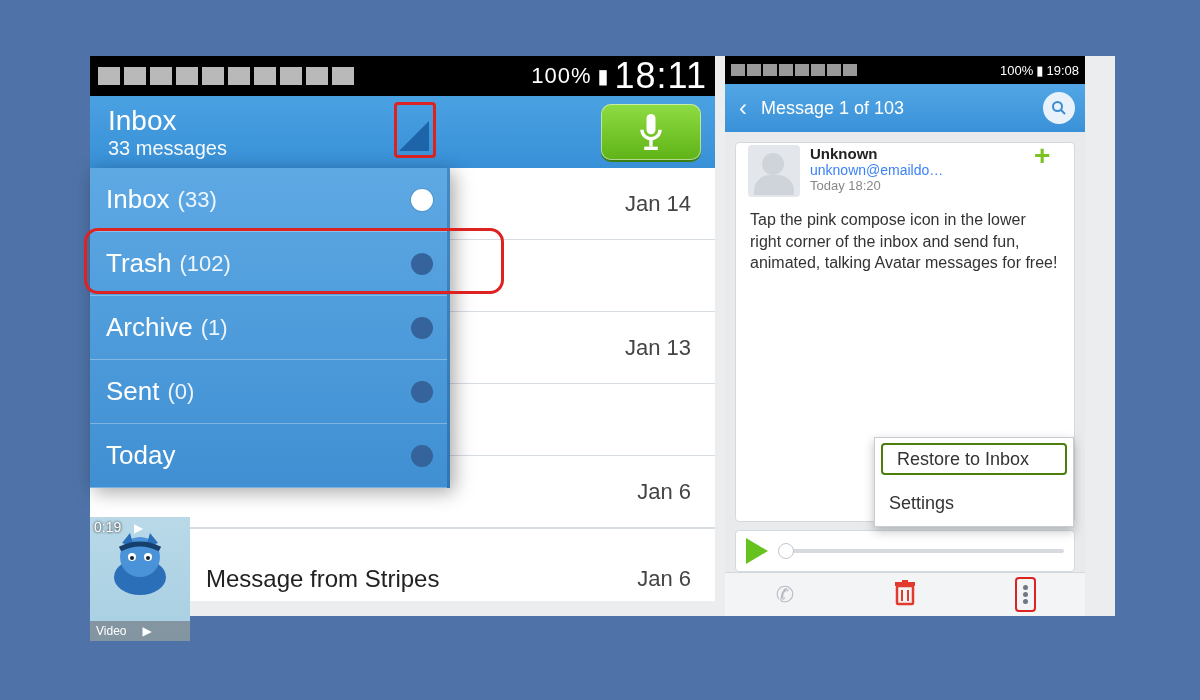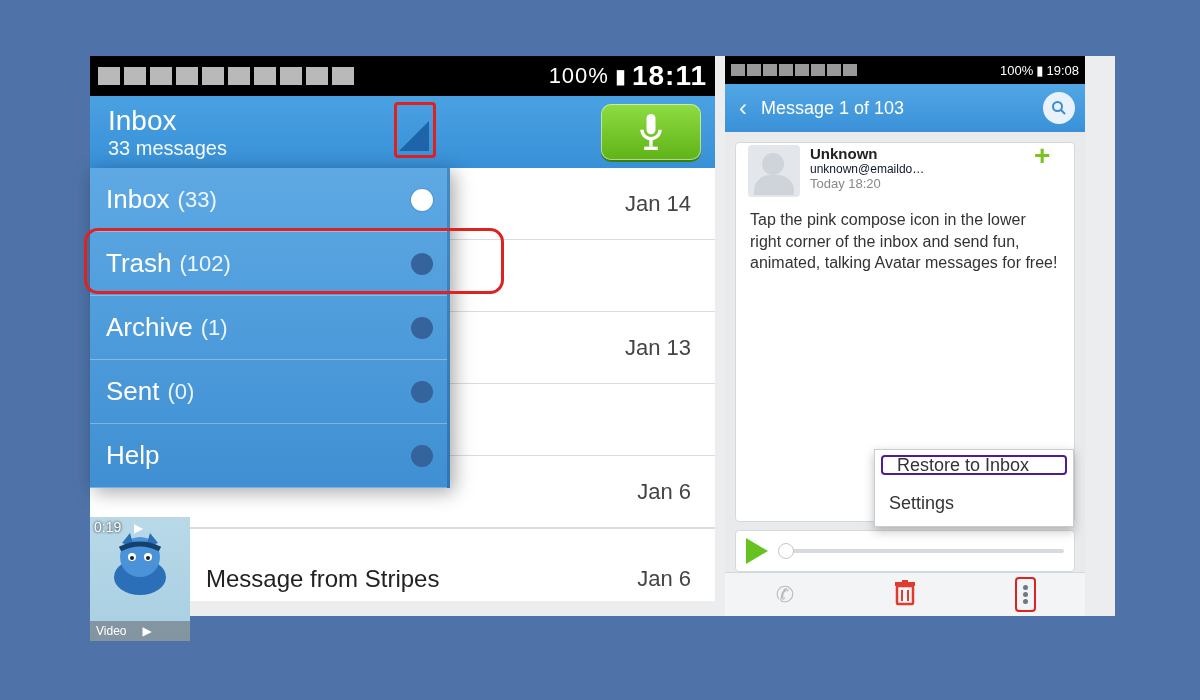--- a/index.html
+++ b/index.html
@@ -34,21 +34,21 @@
     padding: 0 8px;
     font-size: 20px;
     gap: 6px;
   }
   .sb-icons-l { flex: 1; display: flex; gap: 4px; align-items: center; }
   .sb-ico {
     width: 22px; height: 18px; display:inline-block;
     background: #b9b9b9;
   }
   .sb-batt { color:#fff; font-size:22px; letter-spacing:1px;}
-  .sb-time-l { font-size: 28px; font-weight: 700; letter-spacing:1px;}
+  .sb-time-l { font-size: 36px; font-weight: 400; letter-spacing:1px;}
   .appbar-l {
     position: relative;
     height: 72px;
     background: linear-gradient(#4aa1e2,#3890d7);
     display:flex; align-items:center;
   }
   .appbar-title-wrap{ padding-left:18px; color:#fff;}
   .appbar-title{ font-size:28px; }
   .appbar-sub{ font-size:20px; opacity:.95;}
   .drop-triangle-box{
@@ -172,41 +172,41 @@
   .avatar::before{
     content:""; position:absolute; left:14px; top:8px; width:22px;height:22px;
     border-radius:50%; background:#cfd4da;
   }
   .avatar::after{
     content:""; position:absolute; left:6px; top:30px; width:40px;height:20px;
     border-radius:16px 16px 0 0; background:#cfd4da;
   }
   .sender-info{ flex:1; font-size:15px; color:#222;}
   .sender-name{ font-weight:bold;}
-  .sender-mail{ color:#0f172a; font-size:12px; white-space:nowrap; overflow:hidden; text-overflow:ellipsis;}
+  .sender-mail{ color:#3b82f6; font-size:14px; white-space:nowrap; overflow:hidden; text-overflow:ellipsis;}
   .sender-time{ color:#888; font-size:13px;}
   .add-plus{
     width:28px;height:28px; color:#7cc222; font-size:28px; line-height:22px; font-weight:bold;
   }
   .body-txt{
     padding:6px 14px; font-size:16px; color:#333; line-height:1.35;
   }
   .menu-popup{
     position:absolute; right:0px; bottom:-6px;
     width:200px; background:#fff; border:1px solid #c8cdd4;
     box-shadow:0 4px 10px rgba(0,0,0,.25);
     z-index:10;
   }
   .menu-item{
     height:46px; display:flex; align-items:center; padding:0 14px;
     font-size:18px; color:#333; border-bottom:1px solid #e3e6ea;
   }
   .menu-item:last-child{ border-bottom:none;}
   .hl-restore{
-    border:2px solid #4c1d95; border-radius:4px; margin:5px 6px; height:20px;
+    border:2px solid #4d7c0f; border-radius:4px; margin:5px 6px; height:32px;
   }
   .playbar{
     position:absolute; left:10px; right:10px; top:474px;
     height:42px; background:#fff; border:1px solid #d4d9df; border-radius:4px;
     display:flex; align-items:center; gap:10px; padding:0 10px;
   }
   .play-tri{
     width:0;height:0;border-left:22px solid #65c21f;
     border-top:13px solid transparent;border-bottom:13px solid transparent;
   }
@@ -322,21 +322,21 @@
           <span>Archive</span>
           <span class="drop-count">(1)</span>
           <span class="dot"></span>
         </div>
         <div class="drop-item">
           <span>Sent</span>
           <span class="drop-count">(0)</span>
           <span class="dot"></span>
         </div>
         <div class="drop-item">
-          <span>Help</span>
+          <span>Today</span>
           <span class="dot"></span>
         </div>
         <div class="hl-trash"></div>
       </div>
     </div>
   </div>
 
   <div class="phone-right">
     <div class="statusbar-r">
       <div class="sb-r-icons">

